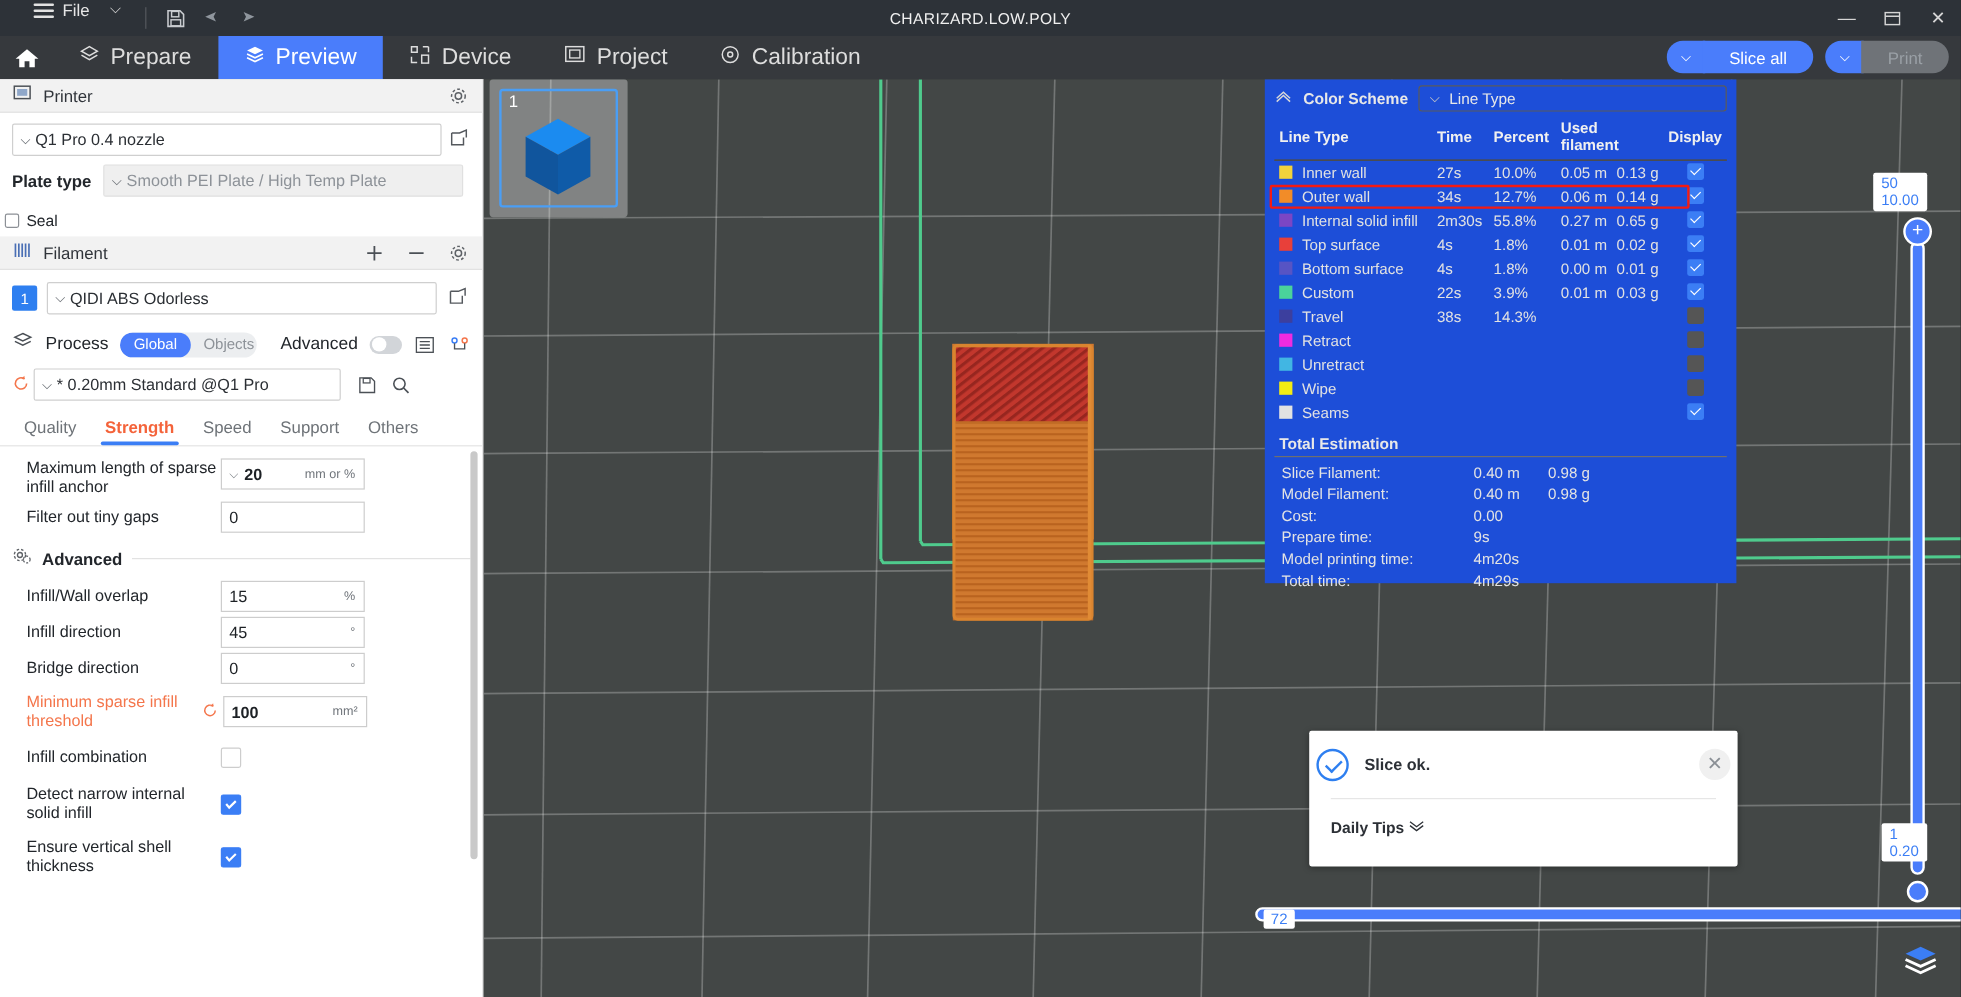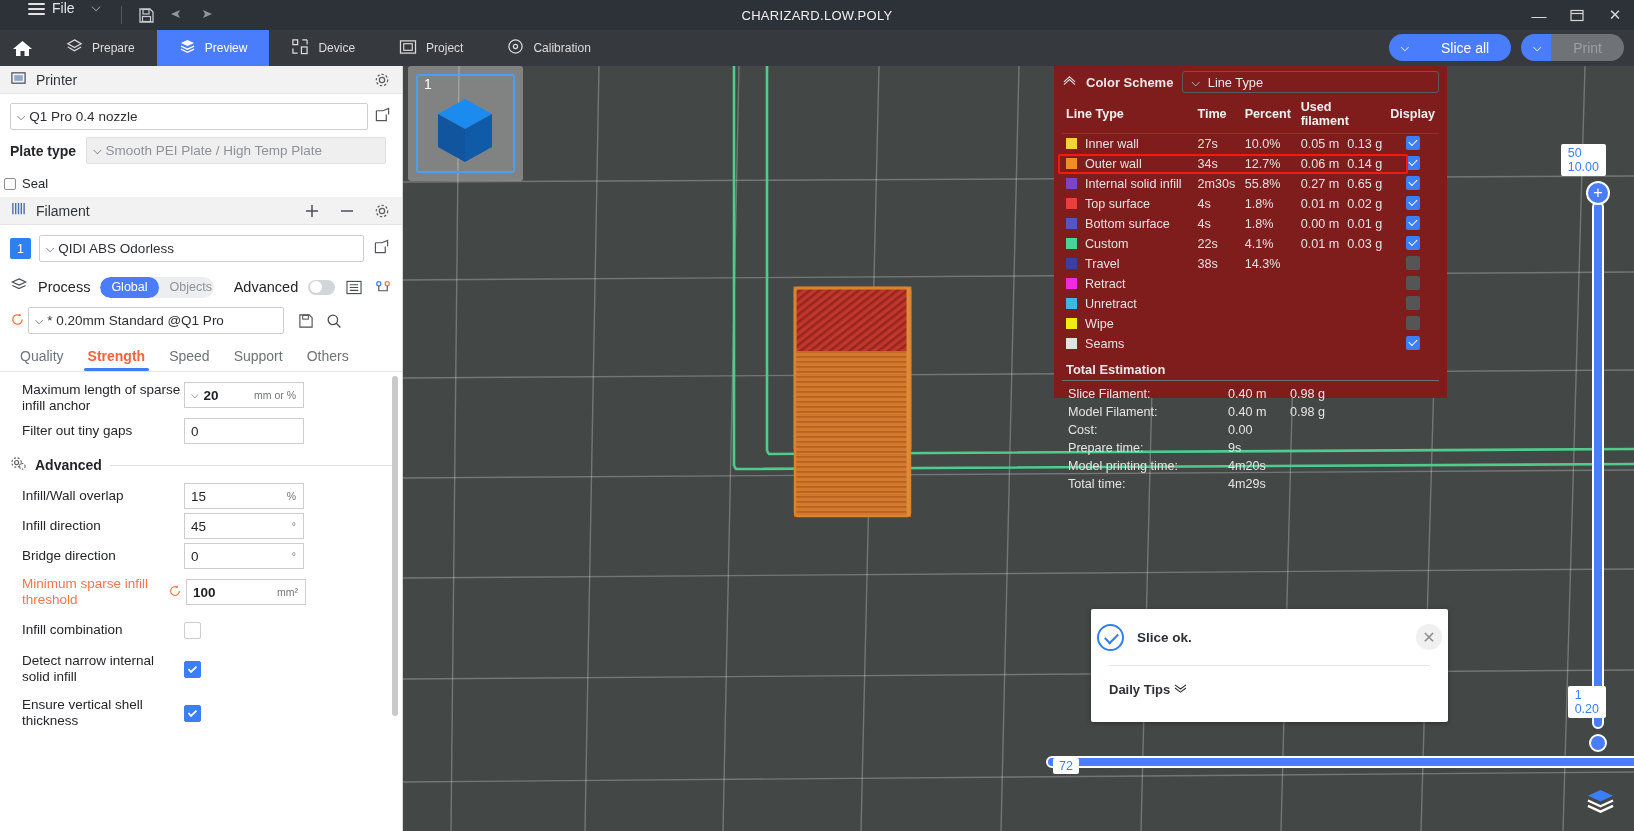--- a/index.html
+++ b/index.html
@@ -33,21 +33,21 @@
   .win-btn { width: 38px; height: 30px; display:flex; align-items:center; justify-content:center; color:#d6d6d6; font-size:15px;}
 
   
   .topnav {
     position: absolute; top: 30px; left: 0; width: 1634px; height: 36px;
     background: #36393d; display: flex; align-items: stretch;
   }
   .nav-home { width: 44px; display:flex; align-items:center; justify-content:center; }
   .nav-item {
     display:flex; align-items:center; gap: 9px; padding: 0 22px;
-    color: #dddddd; font-size: 12px;
+    color: #dddddd; font-size: 19px;
   }
   .nav-item.active { background: #4a7dfb; color: #ffffff; }
   .topnav-right { position:absolute; right: 10px; top: 4px; display:flex; align-items:center; gap:10px;}
   .split-btn { display:flex; align-items:center; }
   .split-caret {
     width: 32px; height: 27px; border-radius: 14px 0 0 14px;
     background: #4a7dfb; color:#fff; display:flex; align-items:center; justify-content:center; font-size: 11px;
   }
   .split-caret.dis { background:#4a7dfb; }
   .split-main {
@@ -143,22 +143,22 @@
     position:absolute; left: 5px; top: 0px; width: 115px; height: 115px;
     background: rgba(255,255,255,0.33); border-radius: 3px;
   }
   .thumb .sel {
     position:absolute; left: 8px; top: 8px; right: 8px; bottom: 8px; border: 2px solid #4a9ef5; border-radius:3px;
   }
   .thumb .n { position:absolute; left: 16px; top: 10px; color:#fff; font-size:14px;}
 
   
   .legend {
-    position:absolute; left: 651px; top: 0px; width: 393px; height: 332px;
-    background: #7f1d1d; color:#e8e8e8; font-size: 12.8px;
+    position:absolute; left: 651px; top: 0px; width: 393px; height: 420px;
+    background: #1d4ed8; color:#e8e8e8; font-size: 12.8px;
   }
   .lg-head { display:flex; align-items:center; height: 32px; padding: 0 8px; gap: 9px;}
   .lg-head .t { font-weight: bold; font-size: 13px; }
   .lg-select {
     flex: 1; height: 22px; border:1px solid #5b5b5b; border-radius:3px; display:flex; align-items:center;
     padding: 0 8px; gap: 8px; color:#e8e8e8; font-size: 12.8px;
   }
   .lg-table { width: 100%; border-collapse: collapse; }
   .lg-table th {
     font-size: 12.6px; text-align: left; font-weight: bold; padding: 2px 4px 5px 4px;
@@ -719,21 +719,21 @@
                 <td><span class="sw" style="background:#5754c4"></span><span>Bottom surface</span></td>
                 <td>4s</td>
                 <td>1.8%</td>
                 <td>0.00 m</td>
                 <td>0.01 g</td>
                 <td style="text-align:center"><span class="dcheck on"></span></td>
               </tr>
               <tr>
                 <td><span class="sw" style="background:#4ad39b"></span><span>Custom</span></td>
                 <td>22s</td>
-                <td>4.1%</td>
+                <td>3.9%</td>
                 <td>0.01 m</td>
                 <td>0.03 g</td>
                 <td style="text-align:center"><span class="dcheck on"></span></td>
               </tr>
               <tr>
                 <td><span class="sw" style="background:#3c3f9e"></span><span>Travel</span></td>
                 <td>38s</td>
                 <td>14.3%</td>
                 <td></td>
                 <td></td>

